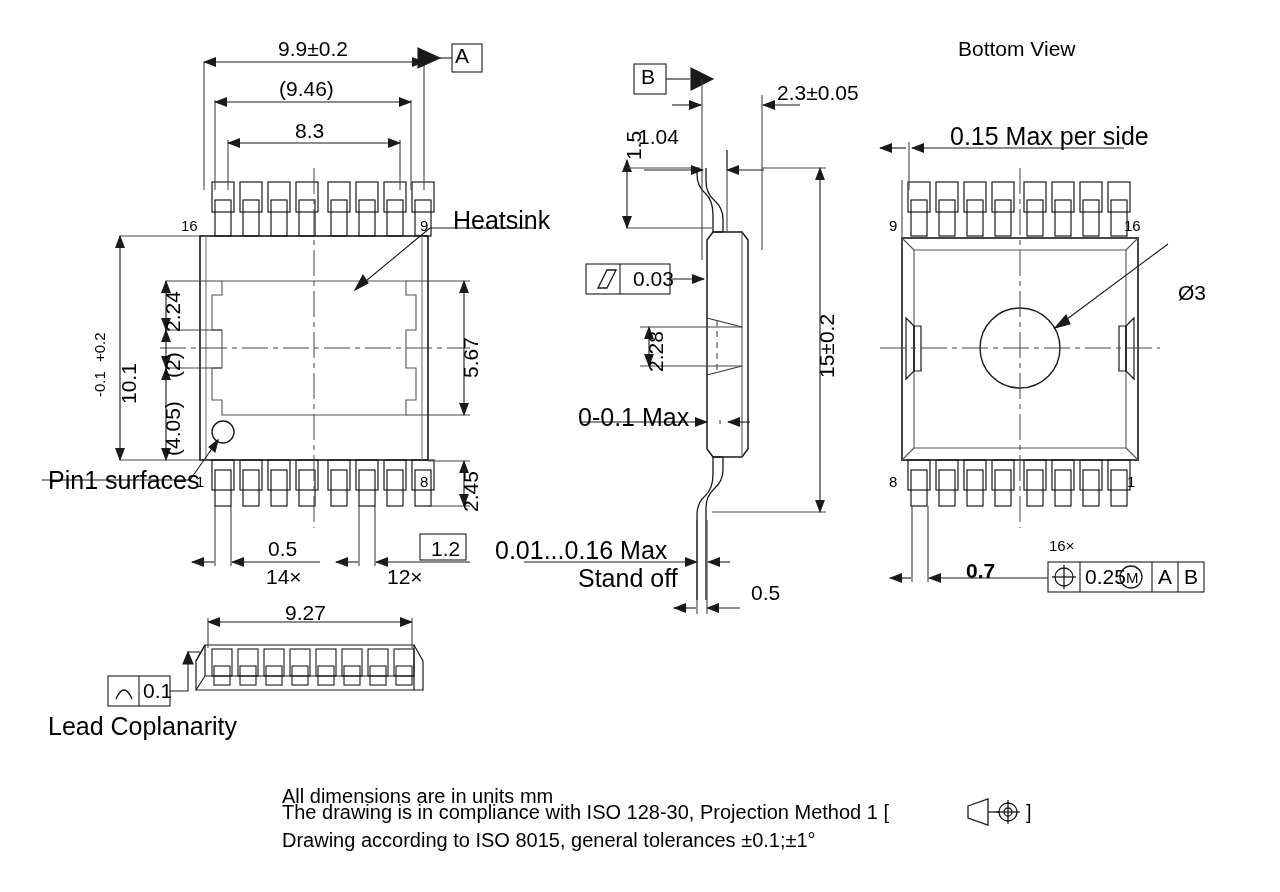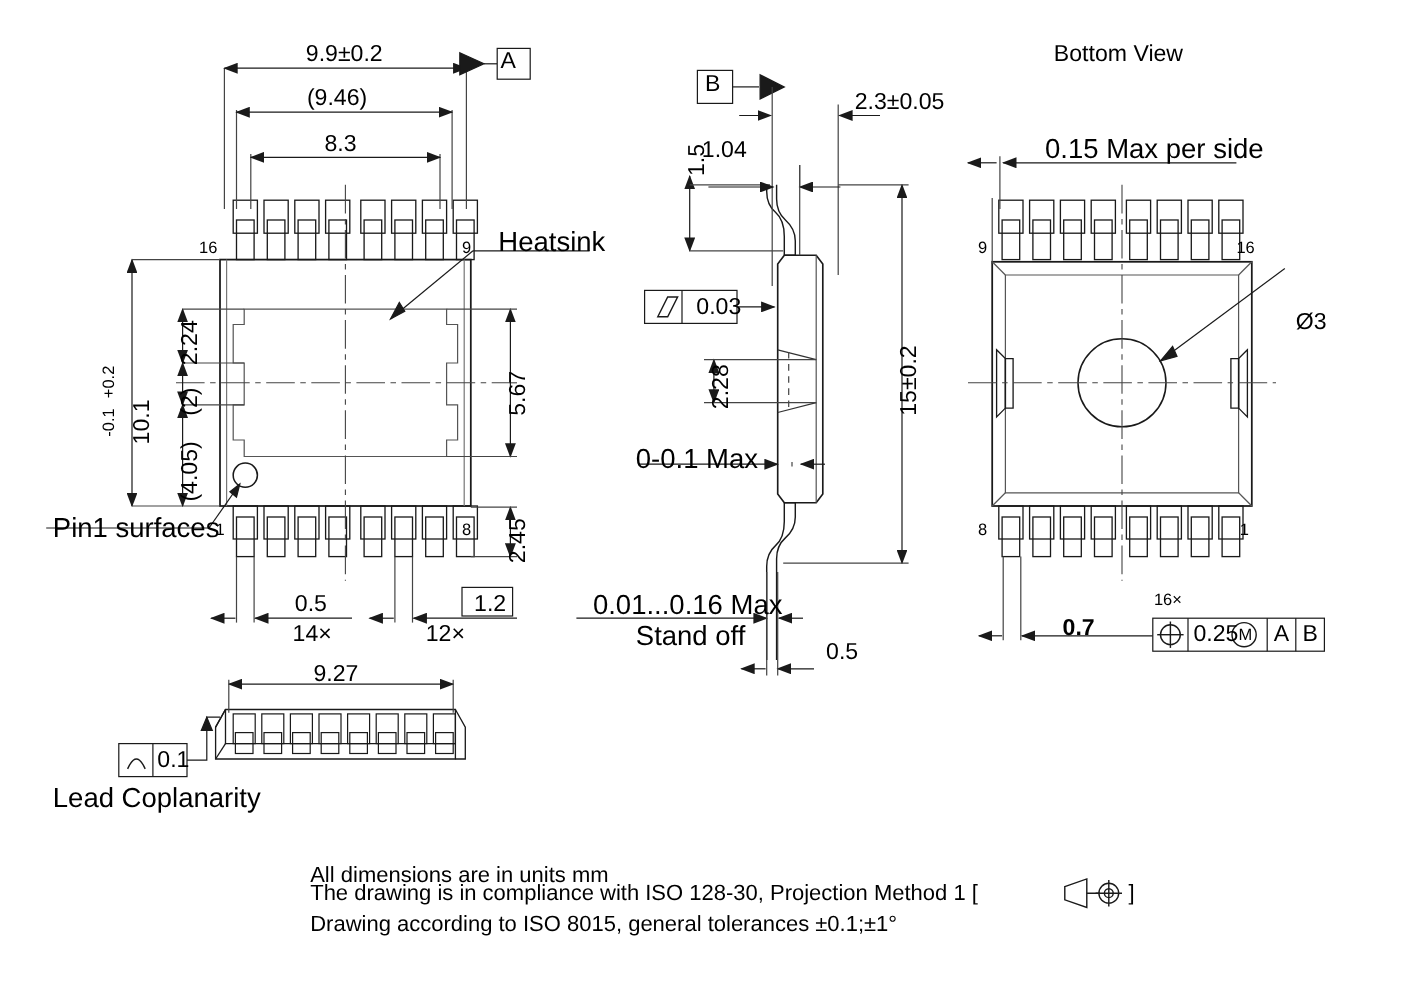--- a/index.html
+++ b/index.html
@@ -489,21 +489,21 @@
 <div class="txt dim" style="left:387px;top:566px;">12×</div>
 
 <div class="txt dim" style="left:641px;top:66px;">B</div>
 <div class="txt dim" style="left:777px;top:82px;">2.3±0.05</div>
 <div class="txt dim vert" style="left:623px;top:160px;transform:rotate(-90deg);">1.5</div>
 <div class="txt dim" style="left:638px;top:126px;">1.04</div>
 <div class="txt dim" style="left:633px;top:268px;">0.03</div>
 <div class="txt dim vert" style="left:645px;top:372px;transform:rotate(-90deg);">2.28</div>
 <div class="txt dim vert" style="left:816px;top:378px;transform:rotate(-90deg);">15±0.2</div>
 <div class="txt lbl" style="left:578px;top:405px;">0-0.1 Max</div>
-<div class="txt lbl" style="left:539px;top:538px;text-align:center;">0.01...0.16 Max</div>
+<div class="txt lbl" style="left:495px;top:538px;text-align:center;">0.01...0.16 Max</div>
 <div class="txt lbl" style="left:578px;top:566px;">Stand off</div>
 <div class="txt dim" style="left:751px;top:582px;">0.5</div>
 
 <div class="txt ttl" style="left:958px;top:38px;">Bottom View</div>
 <div class="txt lbl" style="left:950px;top:124px;">0.15 Max per side</div>
 <div class="txt dim" style="left:1178px;top:236px;margin-top:46px;">Ø3</div>
 <div class="txt pin" style="left:889px;top:218px;">9</div>
 <div class="txt pin" style="left:1124px;top:218px;">16</div>
 <div class="txt pin" style="left:889px;top:474px;">8</div>
 <div class="txt pin" style="left:1127px;top:474px;">1</div>

